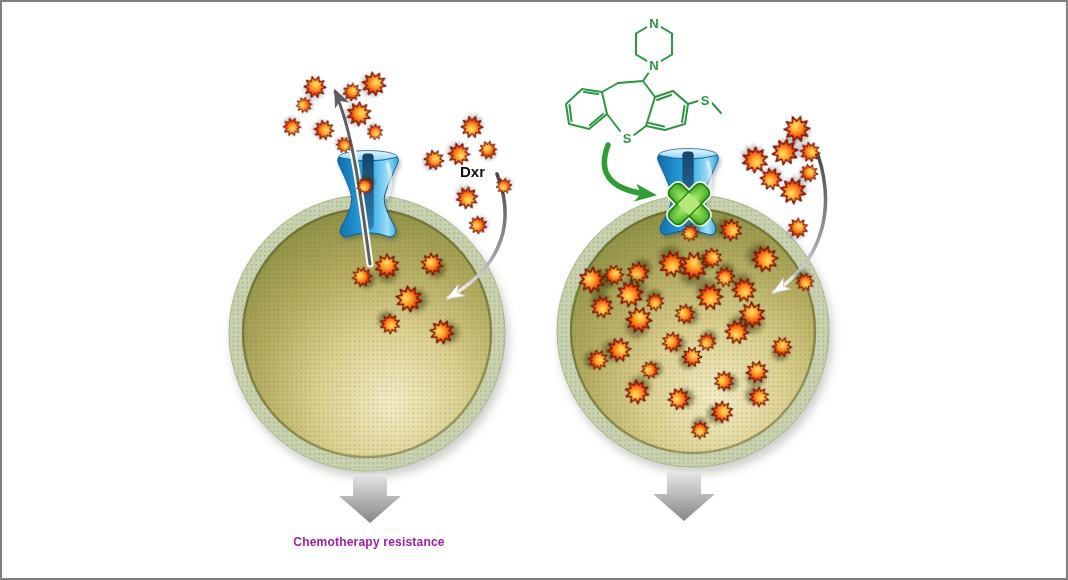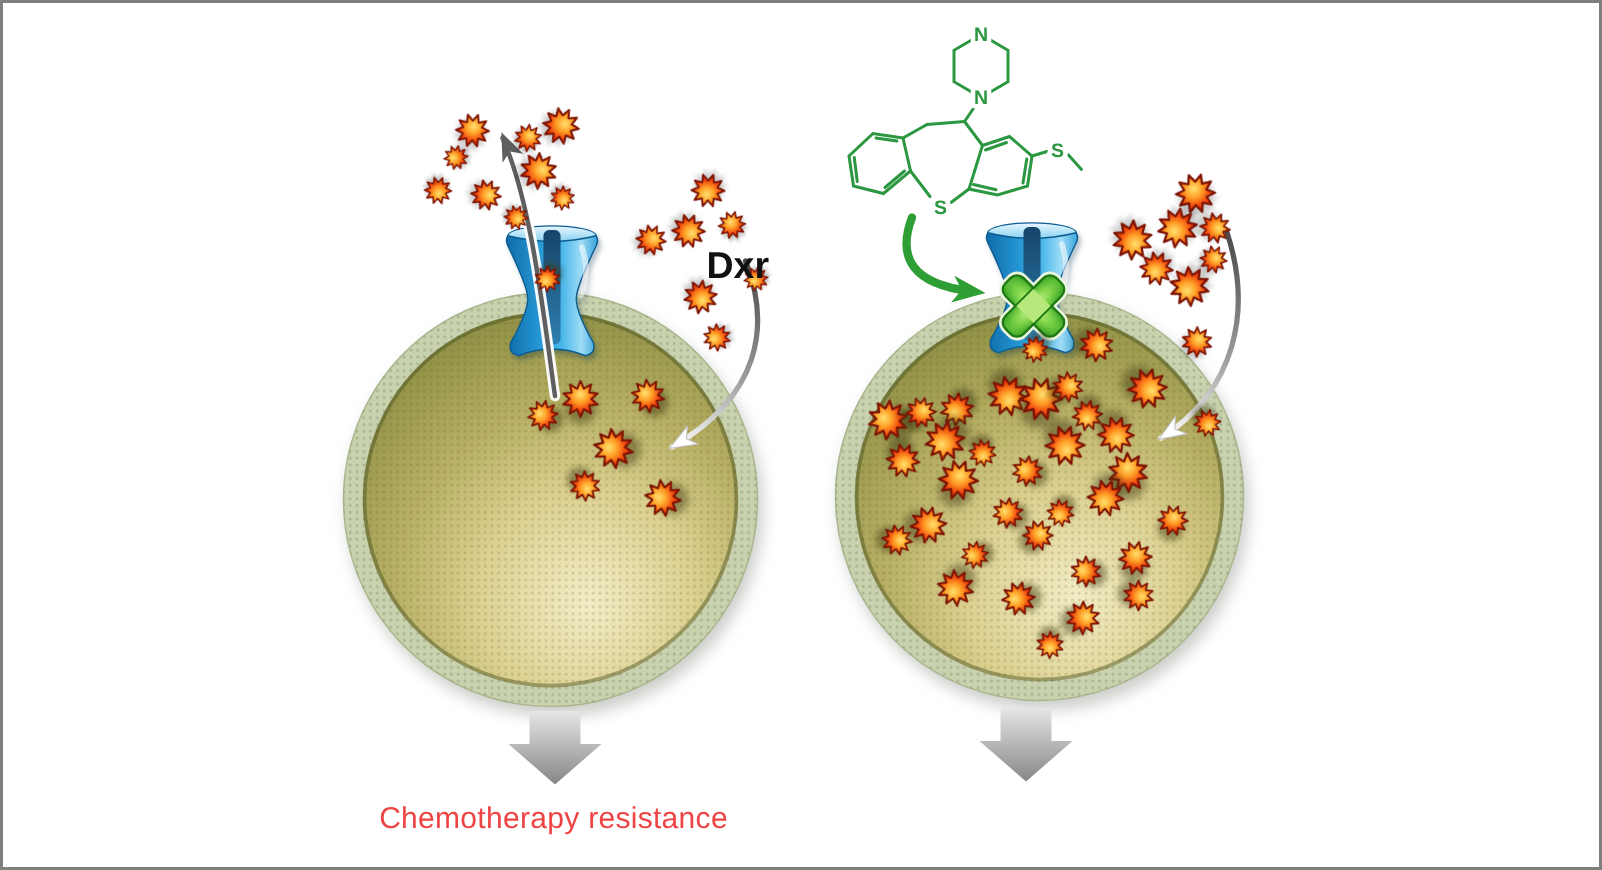--- a/index.html
+++ b/index.html
@@ -9,35 +9,34 @@
     box-sizing:border-box;
     border:2px solid #7f7f7f;
     background:#ffffff;
     overflow:hidden;
     font-family:"Liberation Sans", sans-serif;
   }
   .diagram{position:absolute;left:0;top:0;}
   .caption{
     position:absolute;
     transform:translateX(-50%);
-    font-weight:normal;
-    font-size:20px;
-    color:#ef4444;
+    font-weight:bold;
+    font-size:12px;
+    color:#a21caf;
     white-space:nowrap;
     letter-spacing:.2px;
   }
   .caption.left{left:367px;top:533px;}
   .caption.right{left:697px;top:534px;}
   .dxr-label{
     position:absolute;
     left:458px;top:161px;
     font-weight:bold;
-    font-size:25px;
+    font-size:15px;
     color:#111111;
-    margin-left:11px;
   }
   
   [data-name="left-cell"],[data-name="right-cell"]{filter:drop-shadow(3px 6px 5px rgba(90,90,80,.30));}
   [data-name="efflux-pump-left"],[data-name="efflux-pump-right"]{filter:drop-shadow(2px 3px 2px rgba(0,40,70,.30));}
   [data-name="left-inside-particles"] use,
   [data-name="right-inside-particles"] use,
   [data-name="left-channel-particles"] use,
   [data-name="right-channel-particles"] use{filter:drop-shadow(4px 5px 2px rgba(60,55,15,.45));}
   [data-name="left-efflux-particles"] use,
   [data-name="left-dxr-particles"] use,

